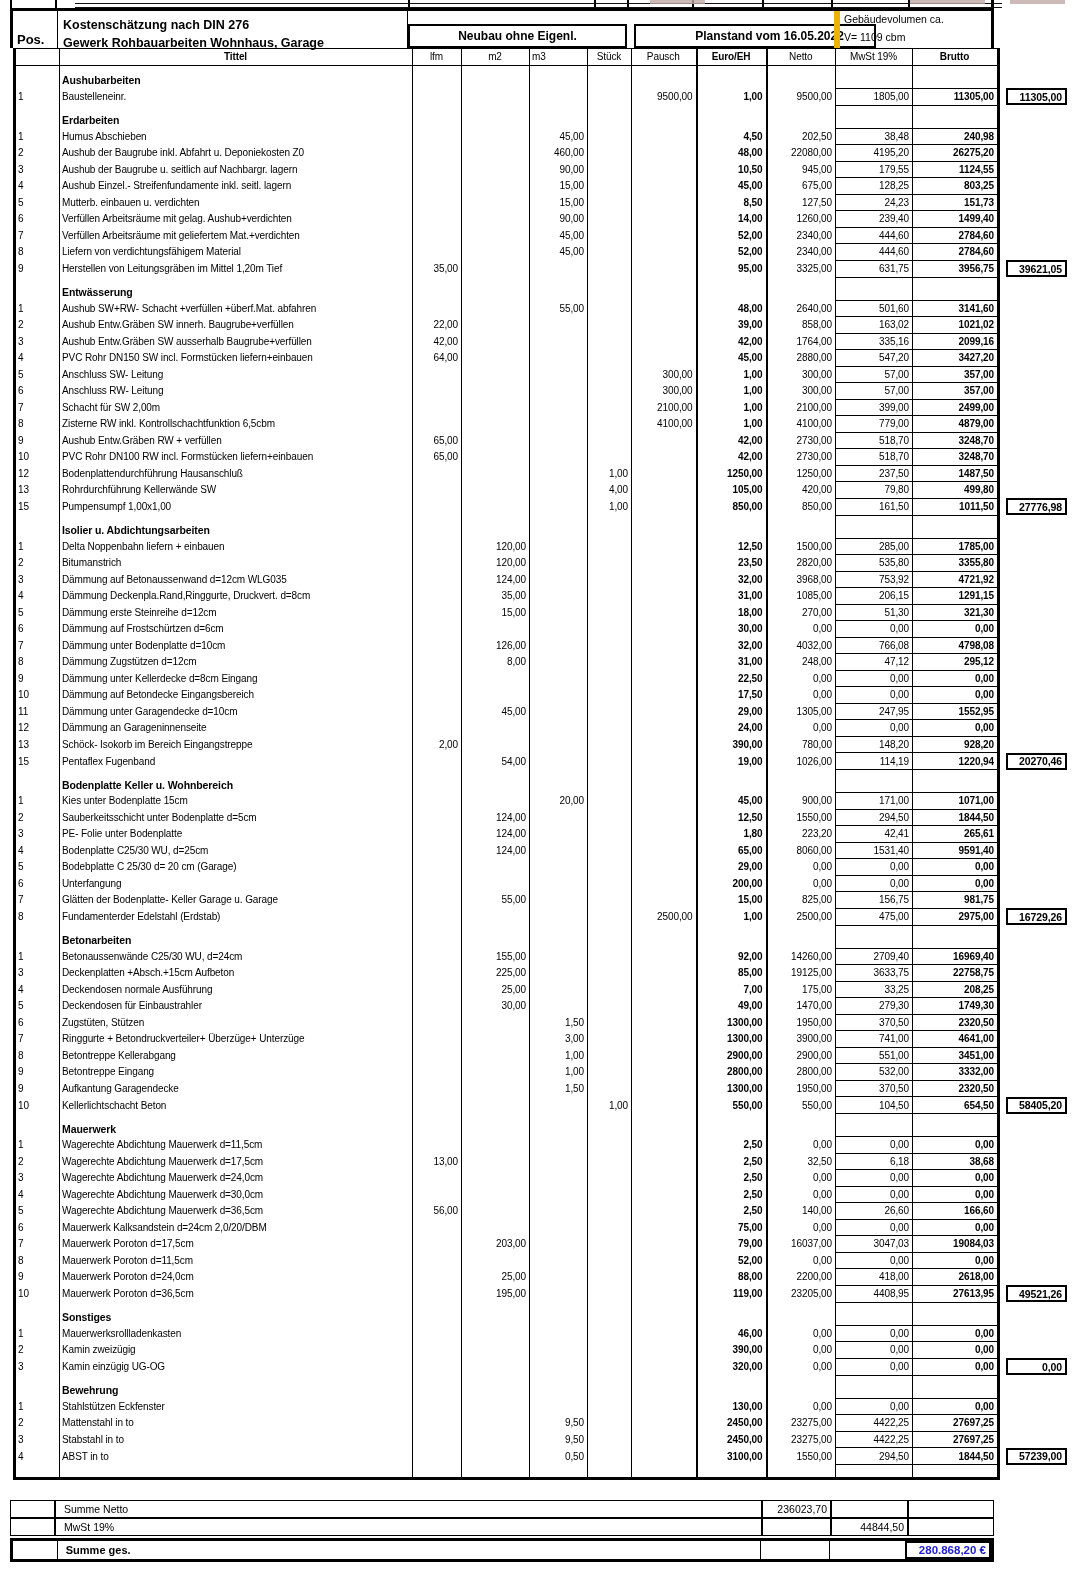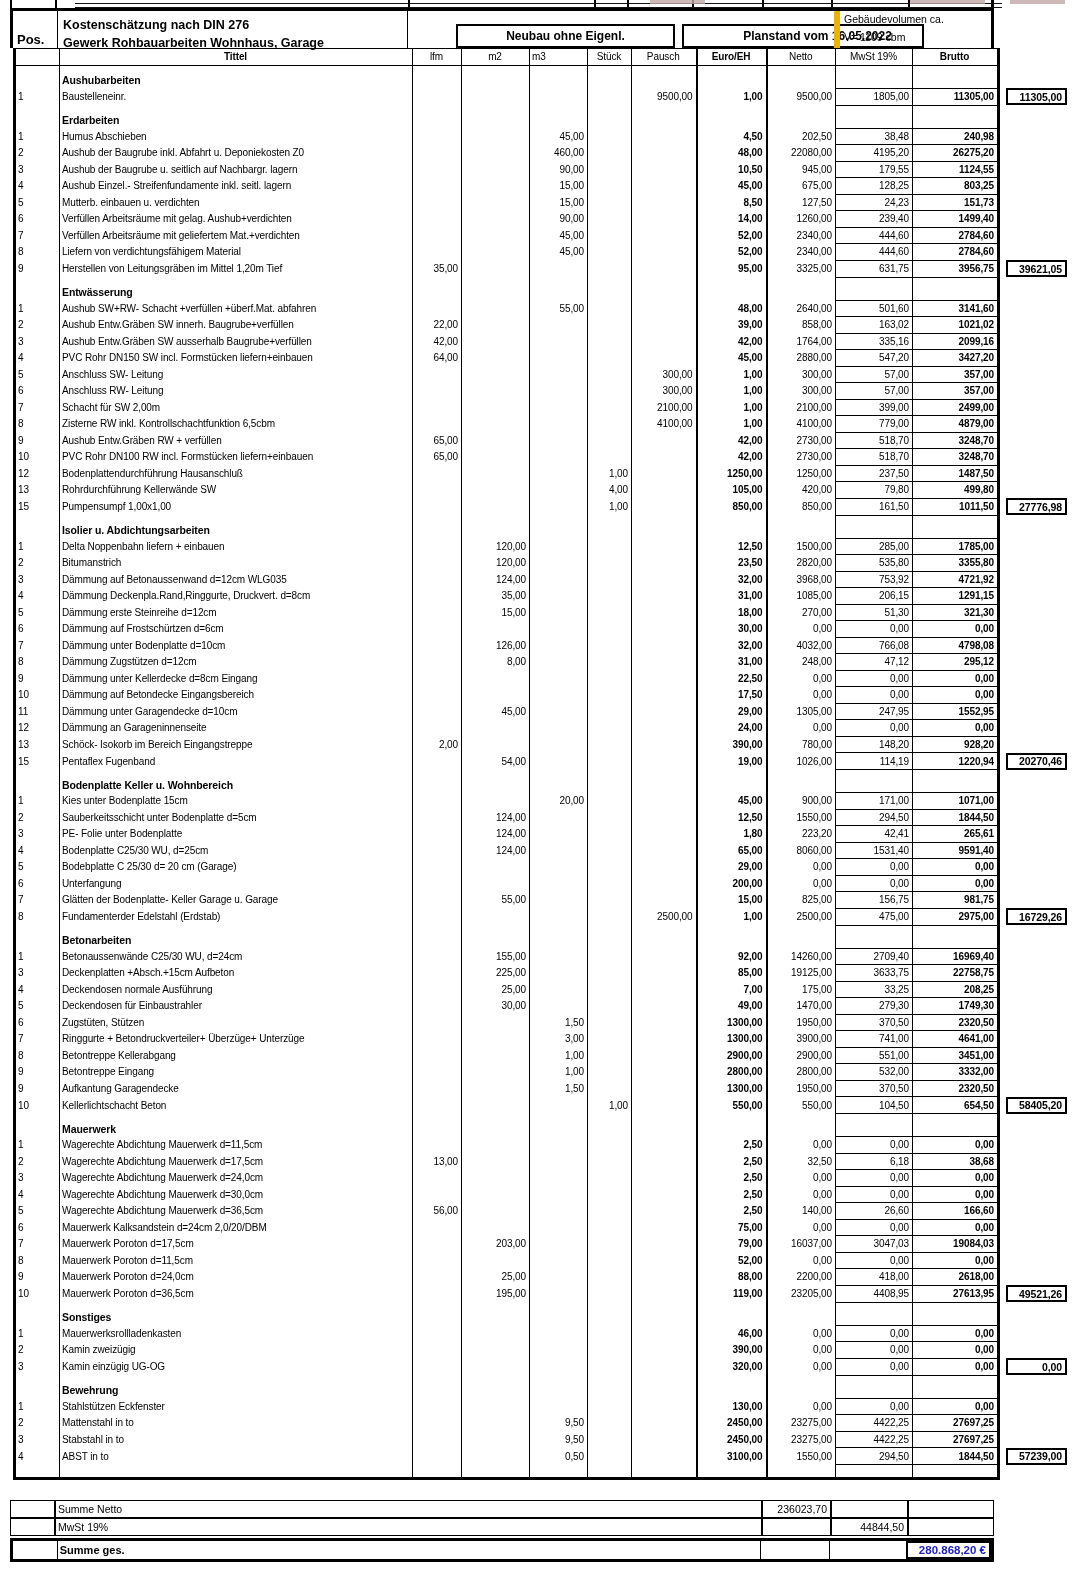--- a/index.html
+++ b/index.html
@@ -16,21 +16,21 @@
   
   .hdr{position:absolute;top:8px;left:10px;width:984px;height:40px;
        border-top:3px solid #000;border-left:3px solid #000;border-right:3px solid #000;
        box-sizing:border-box;}
   .hdr-pos{position:absolute;left:0;top:0;width:45px;height:100%;border-right:1px solid #000;box-sizing:border-box;}
   .hdr-pos span{position:absolute;bottom:1px;left:4px;font-weight:bold;font-size:13px;}
   .hdr-main{position:absolute;left:45px;top:0;width:350px;height:100%;border-right:1px solid #000;box-sizing:border-box;padding-left:5px;}
   .hdr-main .l1{font-weight:bold;font-size:12.5px;margin-top:7px;}
   .hdr-main .l2{font-weight:bold;font-size:12.5px;margin-top:4px;}
   .hdr-box{position:absolute;top:13px;height:24px;border:2.5px solid #000;box-sizing:border-box;
-           display:flex;align-items:center;justify-content:center;font-weight:bold;font-size:12px;background:#fff;margin-left:48px;}
+           display:flex;align-items:center;justify-content:center;font-weight:bold;font-size:12px;background:#fff;}
   .hdr-neubau{left:395px;width:219px;}
   .hdr-plan{left:621px;width:242px;padding-left:29px;}
   .hdr-vol{position:absolute;left:821px;top:0;width:163px;height:100%;border-left:6px solid #eab308;box-sizing:border-box;
            padding:2px 0 0 4px;font-size:10.5px;}
   .hdr-vol .l2{margin-top:6px;}
 
   
   table.main{position:absolute;top:48px;left:13px;border-collapse:collapse;table-layout:fixed;width:1057px;}
   table.main td{font-size:10px;letter-spacing:-0.1px;padding:0 3px 0 2px;white-space:nowrap;overflow:hidden;
                 height:16.5px;vertical-align:middle;box-sizing:border-box;}
@@ -57,21 +57,21 @@
   thead .c-eh,thead .c-brutto{font-weight:bold;}
   thead .c-m3{text-align:left;padding-left:3px;}
   thead .c-tittel{font-weight:bold;}
 
   
   .ftr{position:absolute;top:1500px;left:10px;width:984px;}
   .f-row{display:flex;height:18px;box-sizing:border-box;}
   .f-cell{box-sizing:border-box;border:1px solid #000;font-size:10.5px;display:flex;align-items:center;
           padding:0 3px;background:#fff;}
   .f-pos{width:45px;}
-  .f-label{width:707px;padding-left:2px;}
+  .f-label{width:707px;padding-left:8px;}
   .f-netto{width:69px;justify-content:flex-end;}
   .f-mwst{width:77px;justify-content:flex-end;}
   .f-brutto{width:86px;justify-content:flex-end;}
   .f-total{border:3px solid #000;margin-top:2px;height:24px;display:flex;box-sizing:border-box;}
   .f-total .f-cell{border:none;height:100%;}
   .f-total .f-pos{border-right:1px solid #000;}
   .f-total .f-label{font-weight:bold;font-size:11px;}
   .f-total .f-netto,.f-total .f-mwst{border-left:1px solid #000;}
   .f-total .f-brutto{border:2px solid #000;font-weight:bold;font-size:11.5px;}
 </style>

